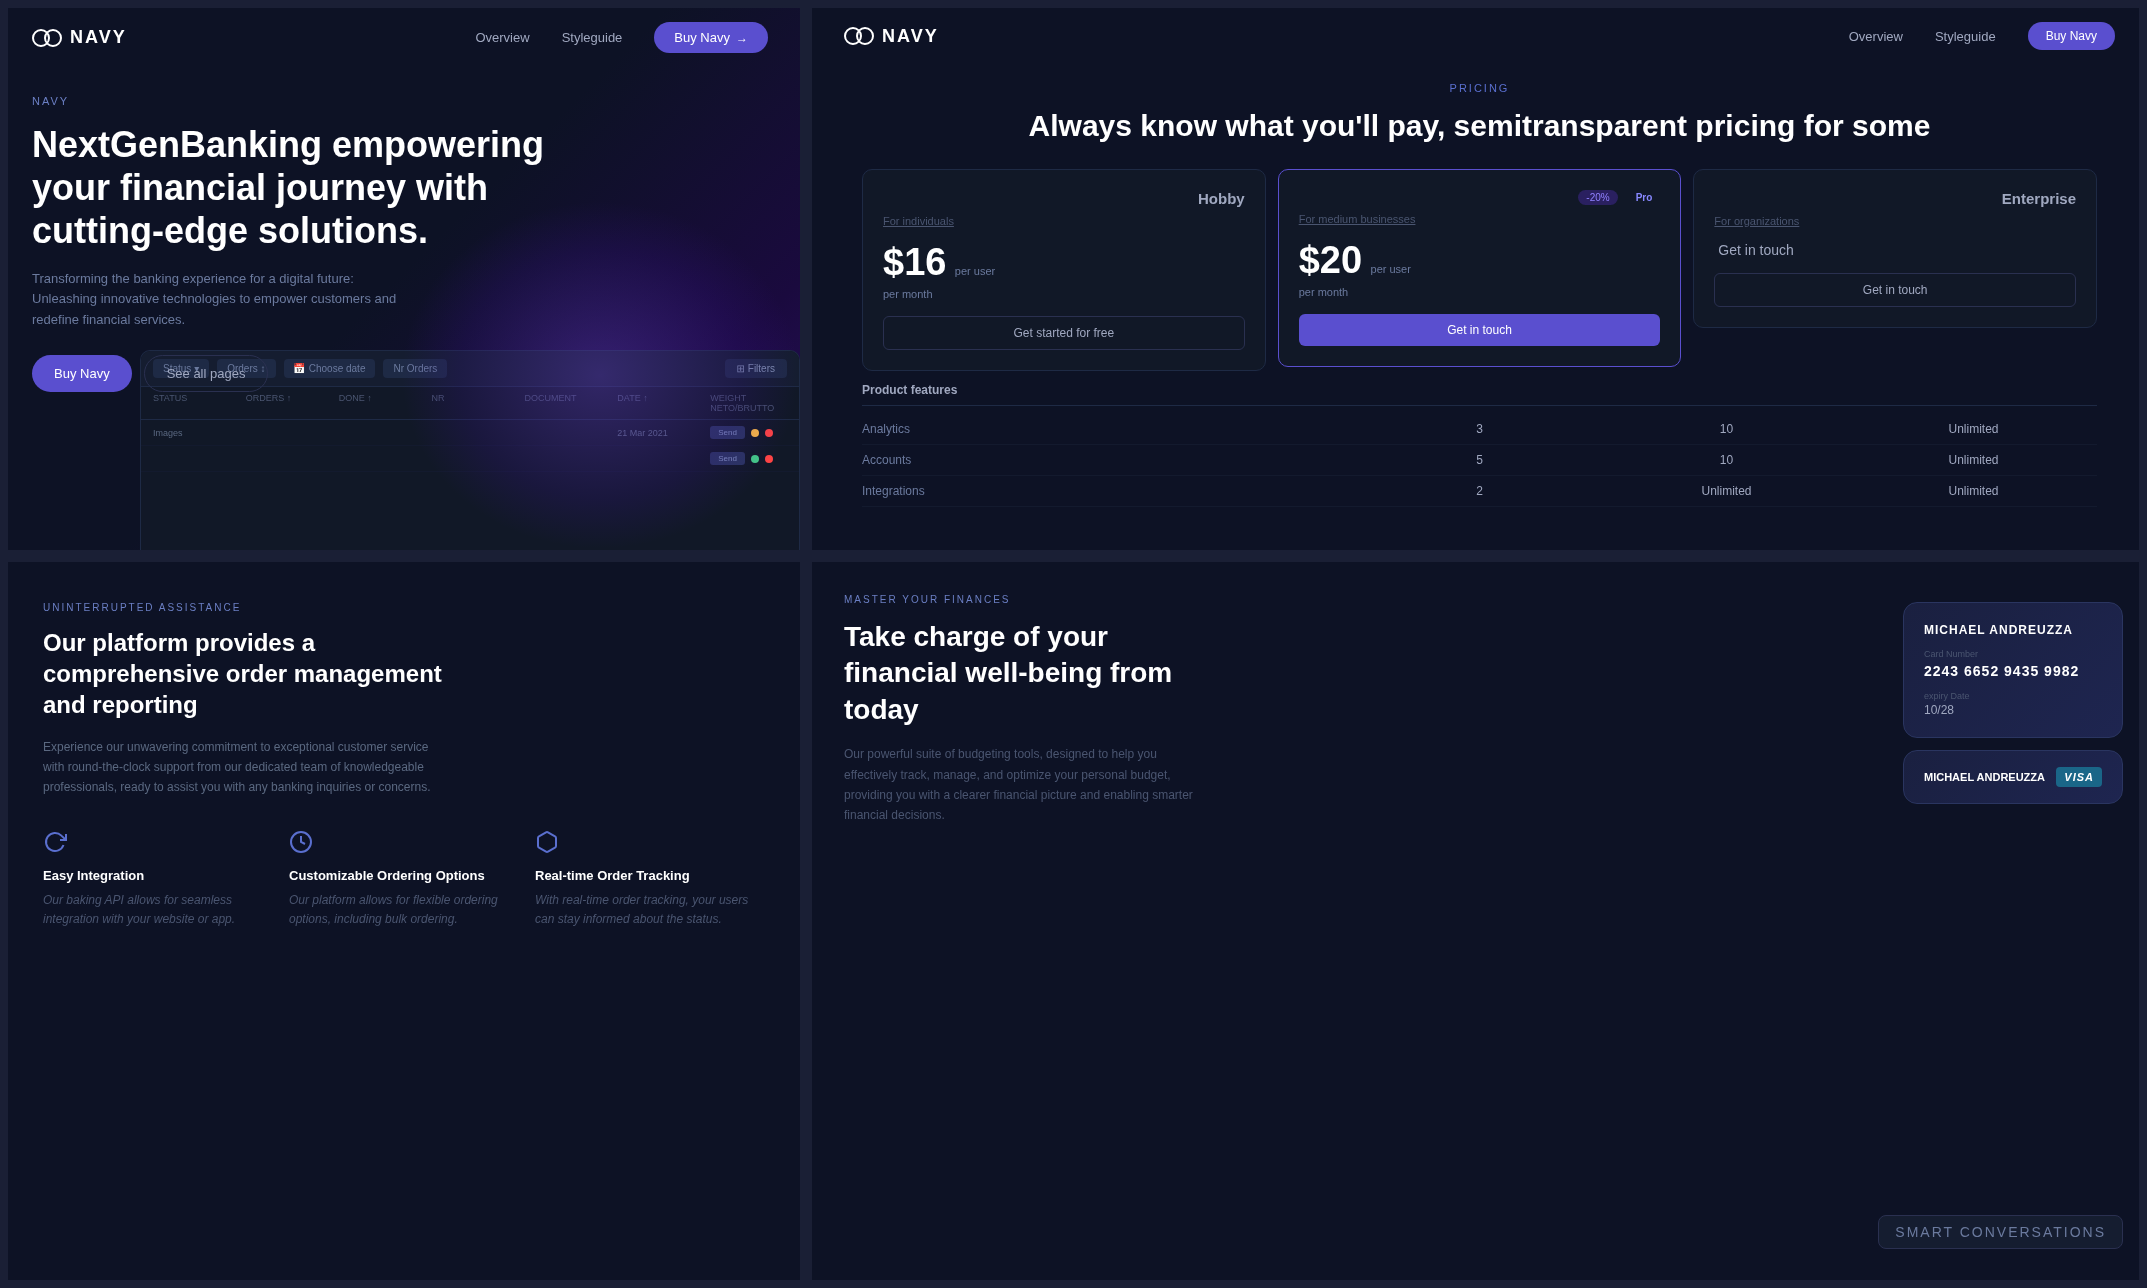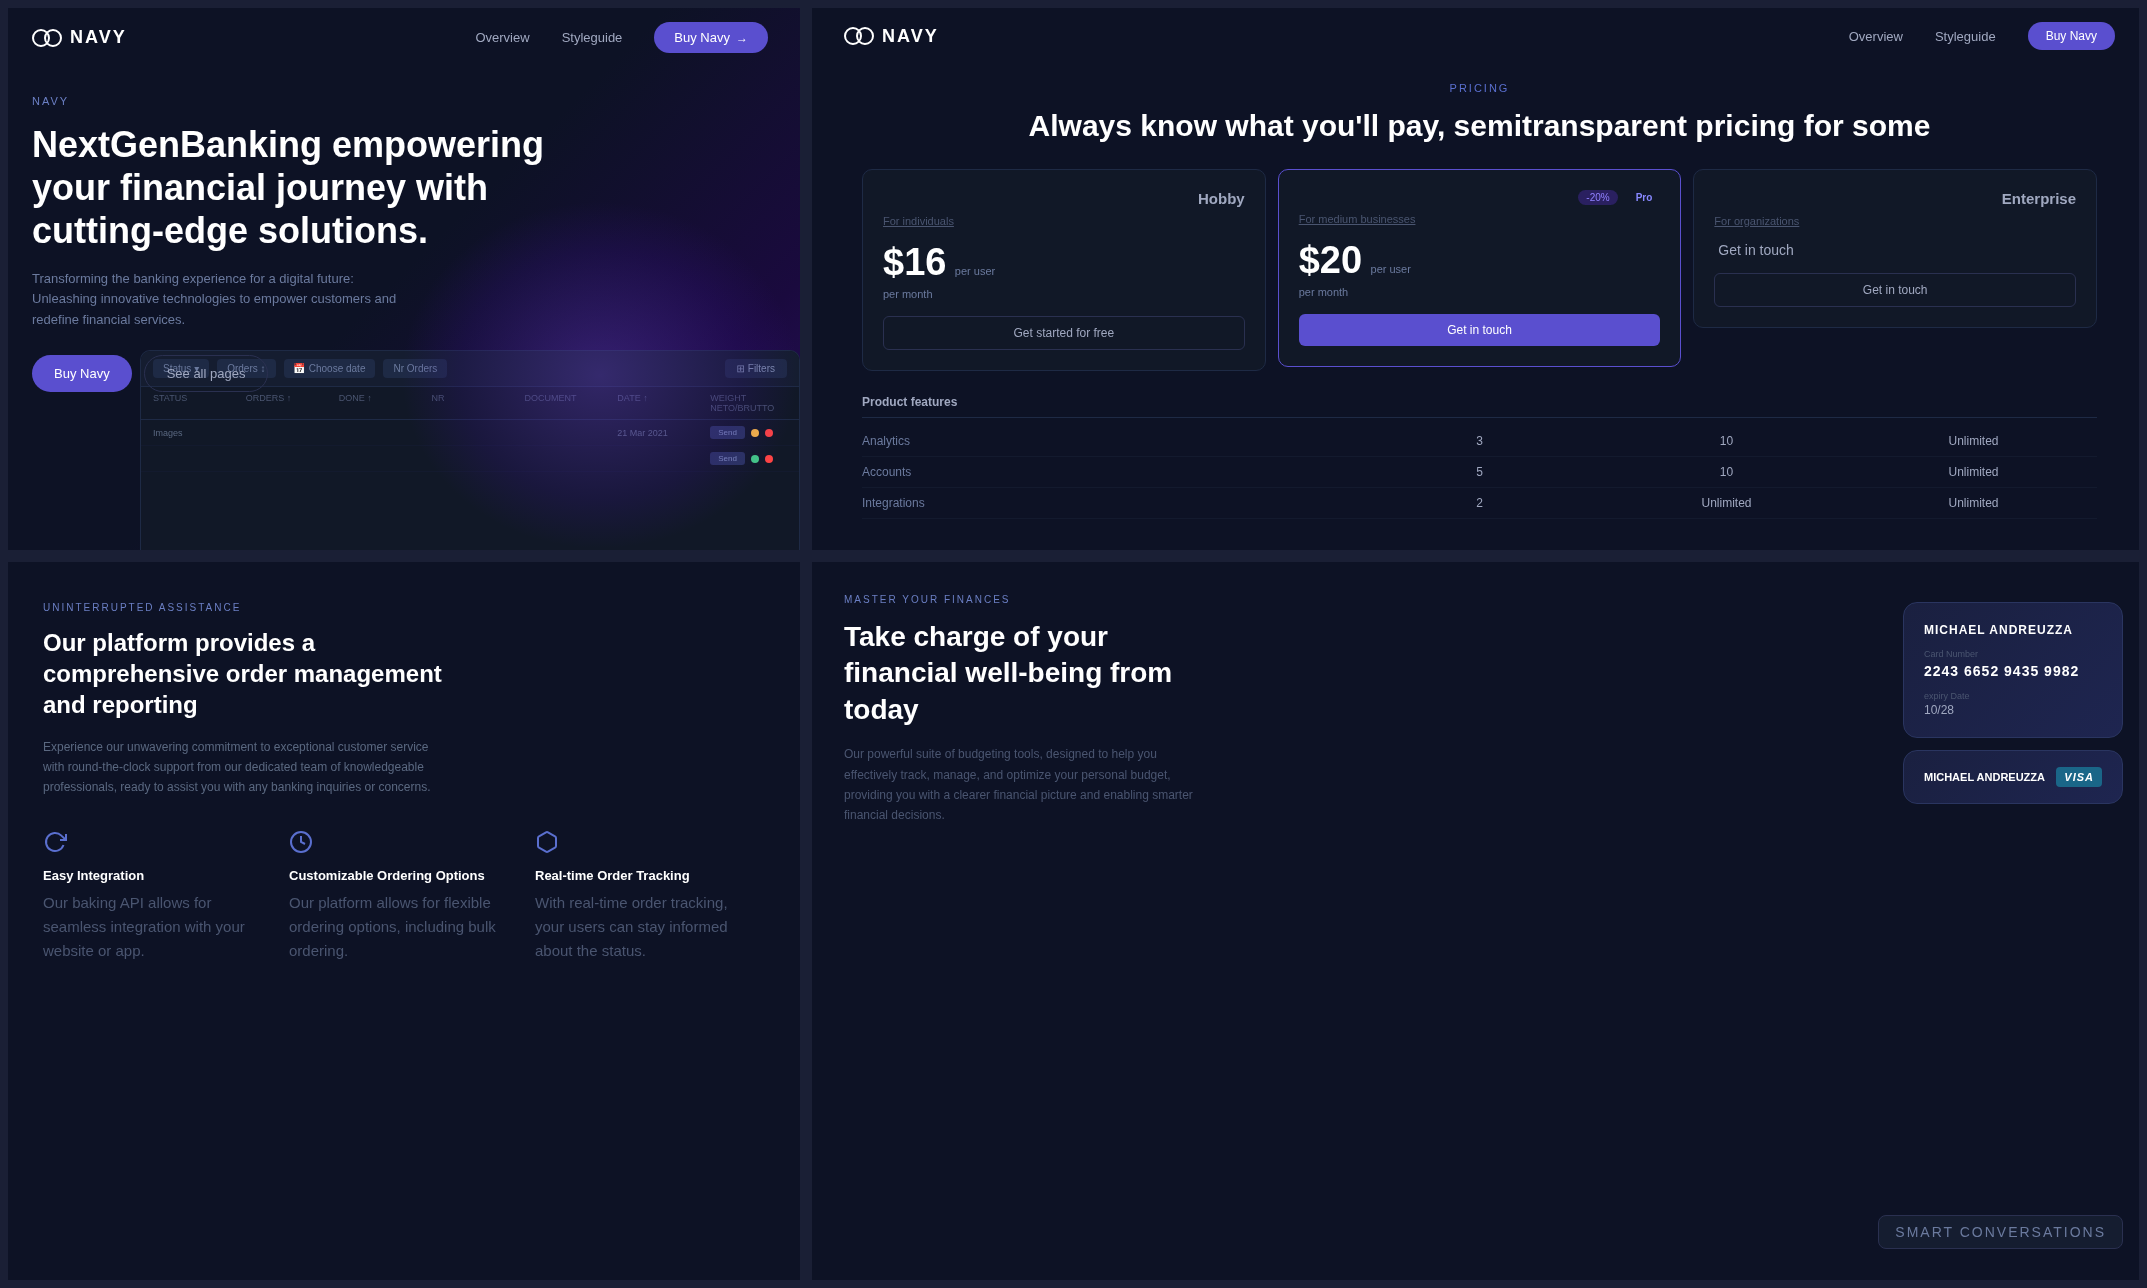--- a/index.html
+++ b/index.html
@@ -383,21 +383,21 @@
       border: 1px solid #2a3050;
       color: #a0a8c0;
     }
 
     .cta-solid {
       background: #5a4fcf;
       color: #ffffff;
     }
 
     .features-table {
-      margin-top: 16px;
+      margin-top: 4px;
     }
 
     .features-header {
       color: #a0a8c0;
       font-size: 12px;
       font-weight: 600;
       padding: 8px 0;
       border-bottom: 1px solid #1e2a45;
       margin-bottom: 8px;
     }
@@ -472,22 +472,23 @@
 
     .feature-title {
       color: #ffffff;
       font-size: 13px;
       font-weight: 600;
       margin-bottom: 8px;
     }
 
     .feature-desc {
       color: #4a5570;
-      font-size: 15px;
+      font-size: 12px;
       line-height: 1.6;
+      font-style: italic;
     }
 
     
     .panel-bottom-right {
       background: #0d1225;
       padding: 32px;
       position: relative;
       overflow: hidden;
     }
 

